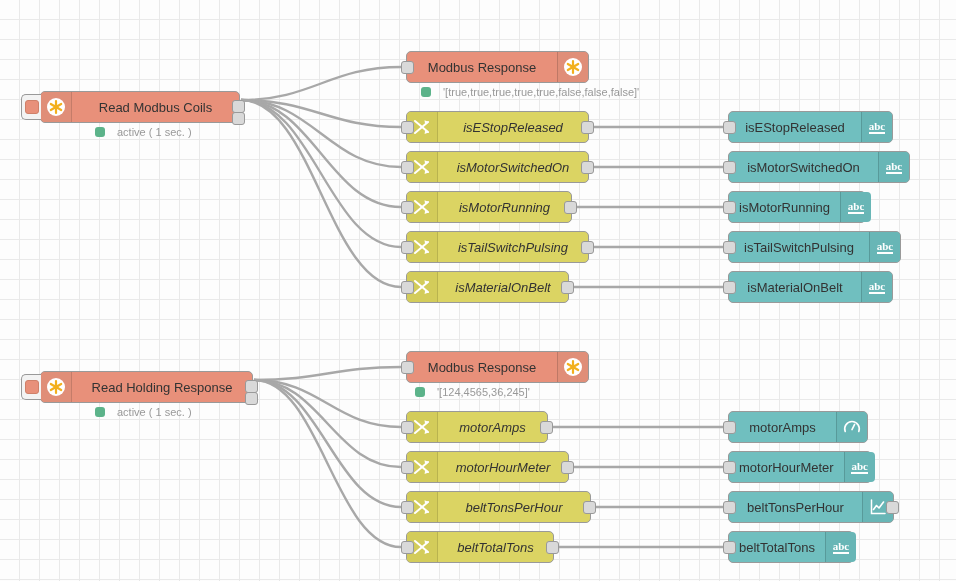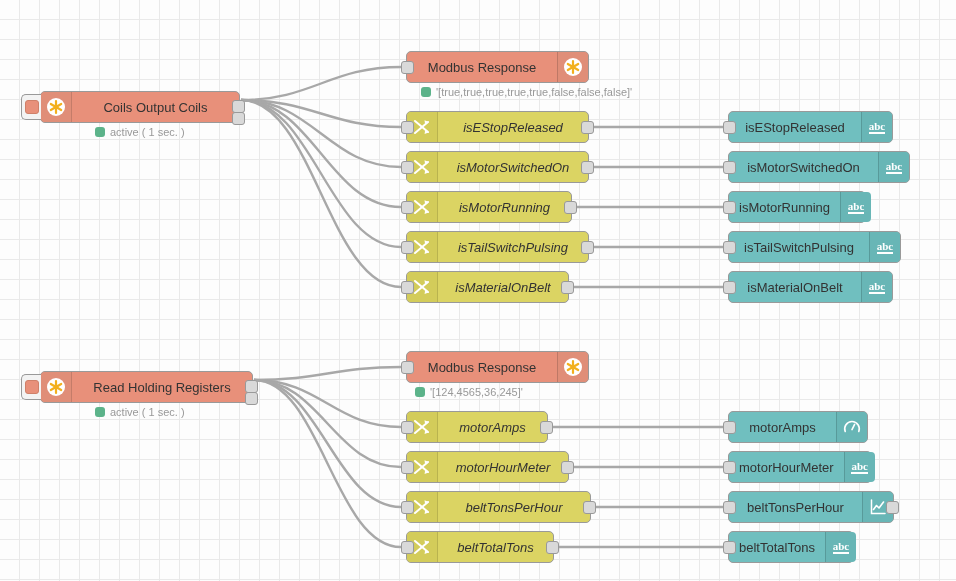--- a/index.html
+++ b/index.html
@@ -77,21 +77,21 @@
     display:flex;align-items:center;justify-content:center;
   }
   .btn-left i{
     display:block;width:12px;height:12px;border-radius:3px;
     background:#e8907a;border:1px solid #cf8069;
   }
 
   
   .status{
     position:absolute;left:46px;top:34px;
-    display:flex;align-items:center;gap:5px;
+    display:flex;align-items:center;gap:12px;
     font-size:11px;color:#999;white-space:nowrap;padding-left:8px;
   }
   .status .dot{
     width:10px;height:10px;border-radius:3px;background:#5cb38a;display:block;
   }
 
   .label-ital{font-style:italic;}
 
   
   .abc{
@@ -136,21 +136,21 @@
           <svg class="gl" width="20" height="20" viewBox="0 0 20 20">
             <circle cx="10" cy="10" r="9" fill="#ffffff"></circle>
             <g stroke="#f2b01e" stroke-width="2.2" stroke-linecap="round">
               <line x1="10" y1="4" x2="10" y2="16"></line>
               <line x1="4.8" y1="7" x2="15.2" y2="13"></line>
               <line x1="15.2" y1="7" x2="4.8" y2="13"></line>
             </g>
             <circle cx="10" cy="10" r="2.4" fill="#f2b01e"></circle>
           </svg>
         </span>
-        <span class="body">Coils Output Coils</span>
+        <span class="body">Read Modbus Coils</span>
         <span class="port out a"></span>
         <span class="port out b"></span>
         <span class="status">
           <span class="dot"></span>
           <span>active ( 1 sec. )</span>
         </span>
       </div>
       <div class="node resp" style="left: 406px; top: 51px; width: 183px;">
         <span class="port in"></span>
         <span class="body">Modbus Response</span>
@@ -288,21 +288,21 @@
           <svg class="gl" width="20" height="20" viewBox="0 0 20 20">
             <circle cx="10" cy="10" r="9" fill="#ffffff"></circle>
             <g stroke="#f2b01e" stroke-width="2.2" stroke-linecap="round">
               <line x1="10" y1="4" x2="10" y2="16"></line>
               <line x1="4.8" y1="7" x2="15.2" y2="13"></line>
               <line x1="15.2" y1="7" x2="4.8" y2="13"></line>
             </g>
             <circle cx="10" cy="10" r="2.4" fill="#f2b01e"></circle>
           </svg>
         </span>
-        <span class="body">Read Holding Registers</span>
+        <span class="body">Read Holding Response</span>
         <span class="port out a"></span>
         <span class="port out b"></span>
         <span class="status">
           <span class="dot"></span>
           <span>active ( 1 sec. )</span>
         </span>
       </div>
       <div class="node resp" style="left: 406px; top: 351px; width: 183px;">
         <span class="port in"></span>
         <span class="body">Modbus Response</span>

